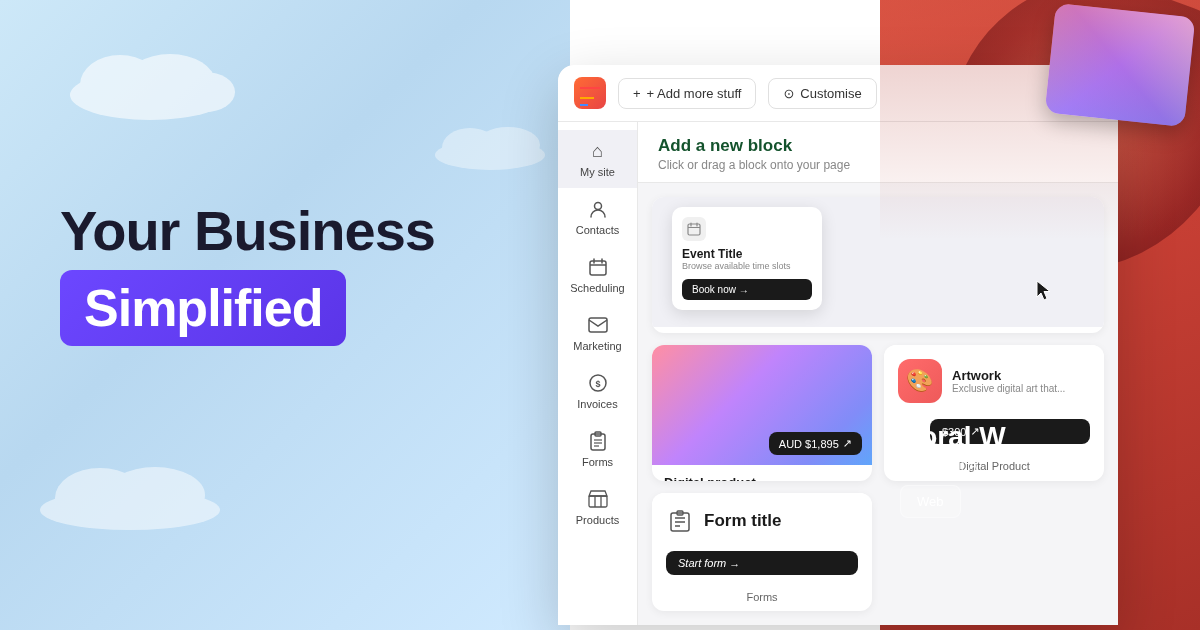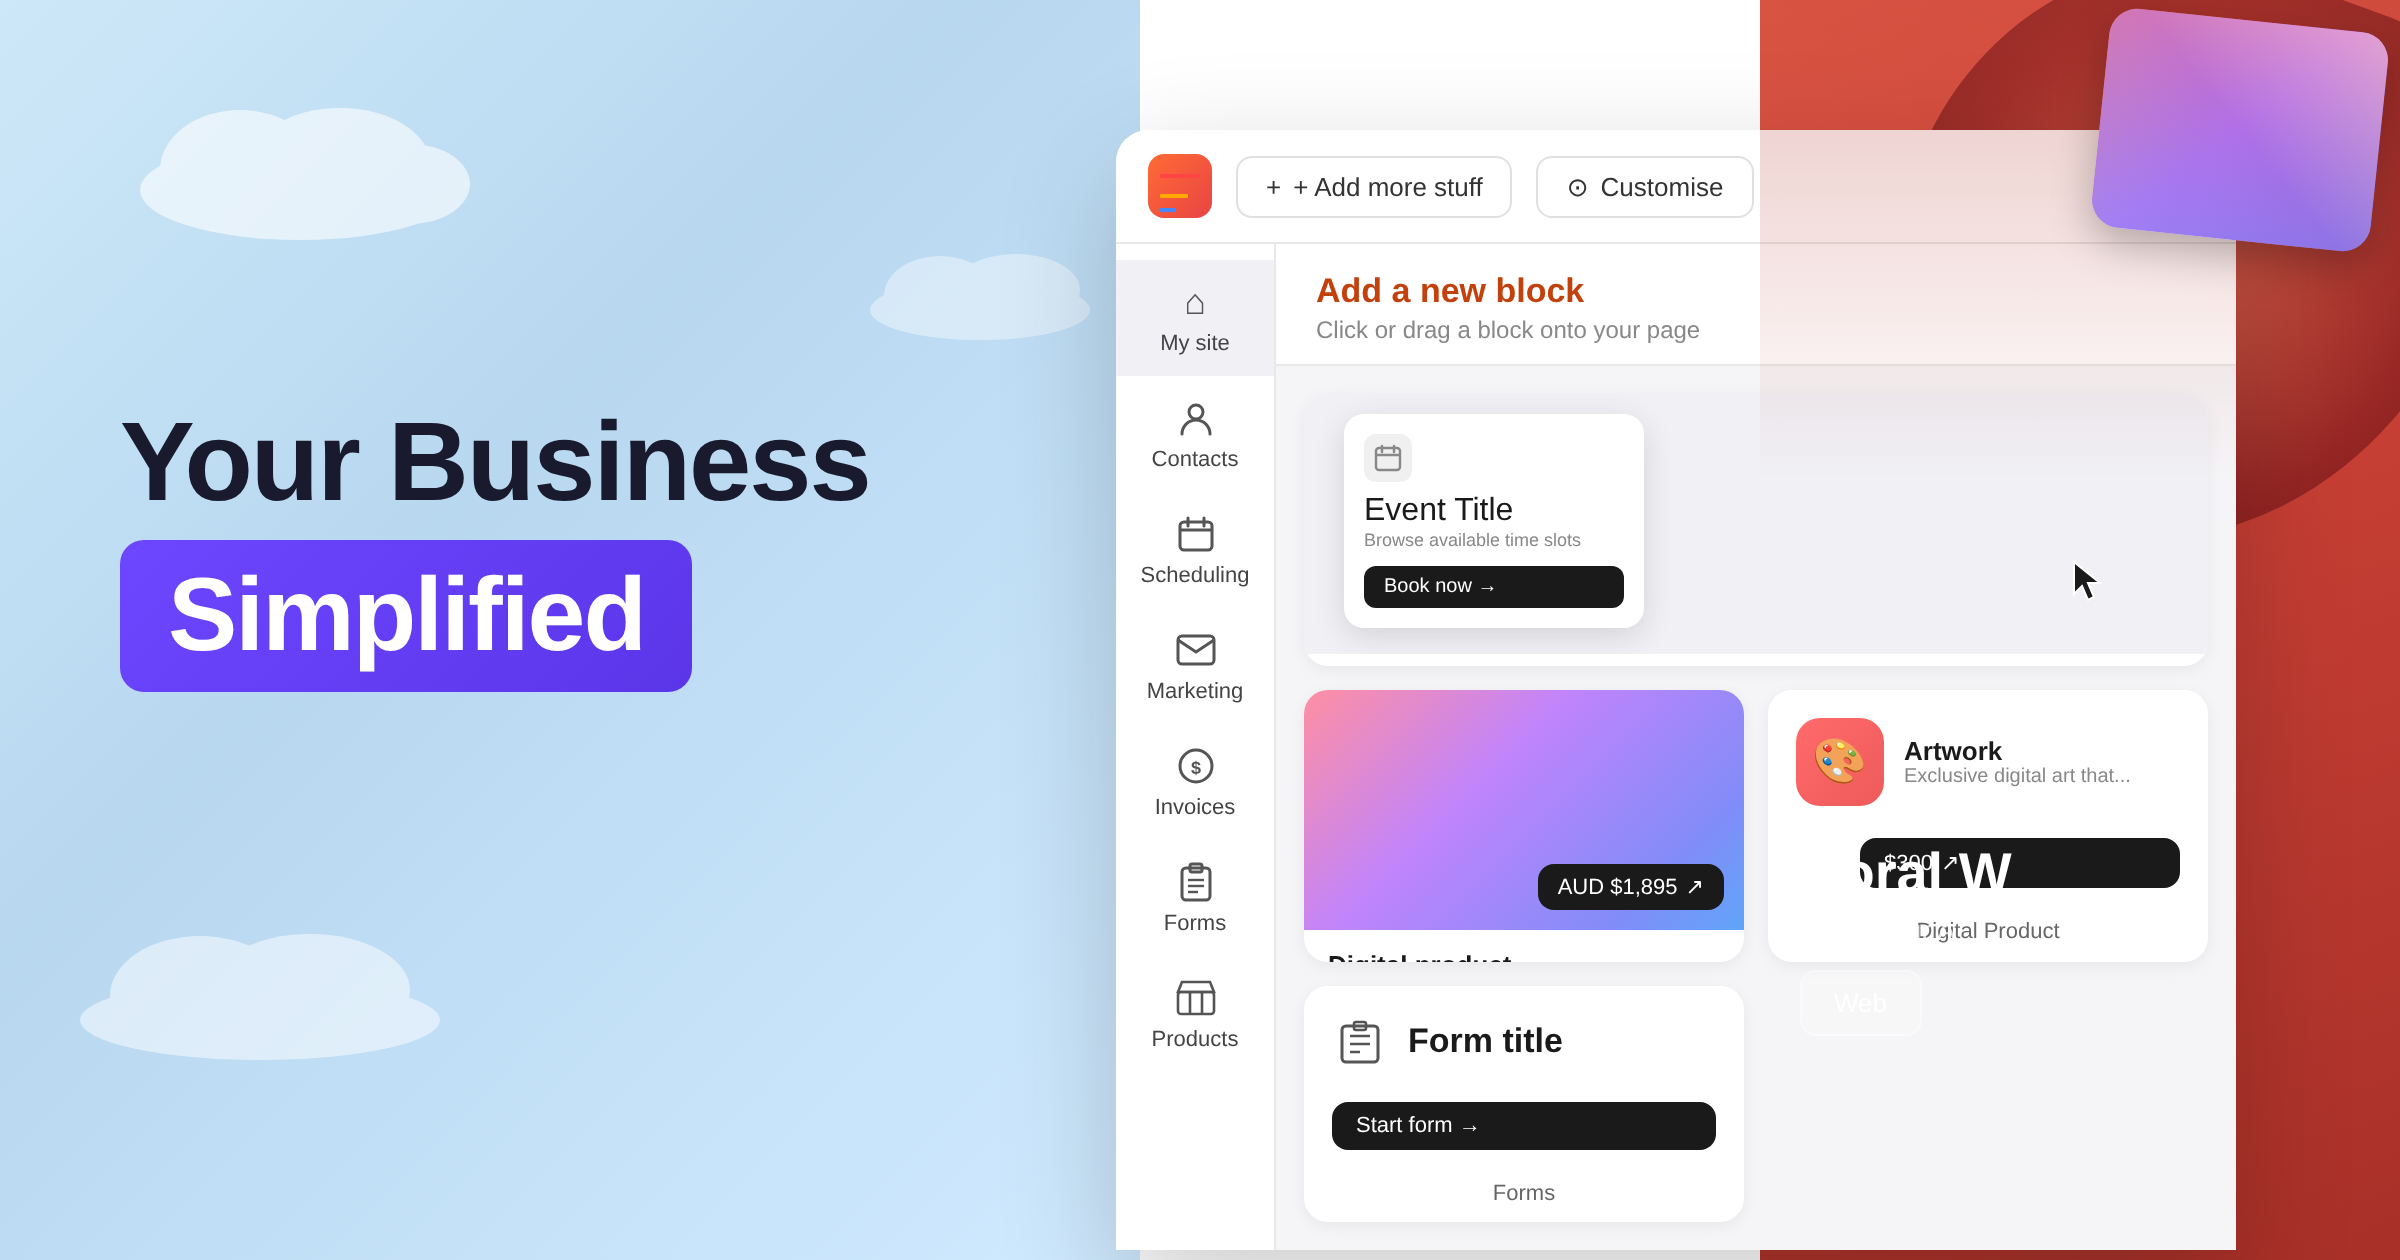--- a/index.html
+++ b/index.html
@@ -219,21 +219,21 @@
       flex-direction: column;
     }
     .panel-header {
       background: white;
       padding: 14px 20px 10px;
       border-bottom: 1px solid #e8e8e8;
     }
     .panel-title {
       font-size: 17px;
       font-weight: 600;
-      color: #c2410c;
+      color: #14532d;
     }
     .panel-subtitle {
       font-size: 12px;
       color: #888;
       margin-top: 2px;
     }
 
     .blocks-grid {
       padding: 14px;
       display: grid;
@@ -289,22 +289,22 @@
       height: 24px;
       background: #f0f0f0;
       border-radius: 6px;
       display: flex;
       align-items: center;
       justify-content: center;
       font-size: 12px;
       margin-bottom: 6px;
     }
     .booking-mini-title {
-      font-size: 16px;
-      font-weight: 400;
+      font-size: 12px;
+      font-weight: 700;
       color: #1a1a1a;
     }
     .booking-mini-subtitle {
       font-size: 9px;
       color: #888;
     }
     .booking-mini-btn {
       margin-top: 8px;
       background: #1a1a1a;
       color: white;
@@ -617,21 +617,21 @@
                 <line x1="5" y1="8" x2="15" y2="8" stroke="#555" stroke-width="1.3"></line>
                 <line x1="5" y1="12" x2="15" y2="12" stroke="#555" stroke-width="1.3"></line>
                 <line x1="5" y1="16" x2="10" y2="16" stroke="#555" stroke-width="1.3"></line>
                 <rect x="7" y="1" width="6" height="4" rx="1" stroke="#555" stroke-width="1.3"></rect>
               </svg>
             </div>
             <div>
               <div style="font-size:17px;font-weight:700;color:#1a1a1a;">Form title</div>
             </div>
           </div>
-          <div style="padding:8px 14px 12px;">
+          <div style="padding:8px 14px 12px;font-style:italic;">
             <div class="form-start-btn">
               <span>Start form →</span>
             </div>
           </div>
           <div class="block-type-label" style="padding-bottom:8px;">Forms</div>
         </div>
 
       </div>
     </div>
   </div>

